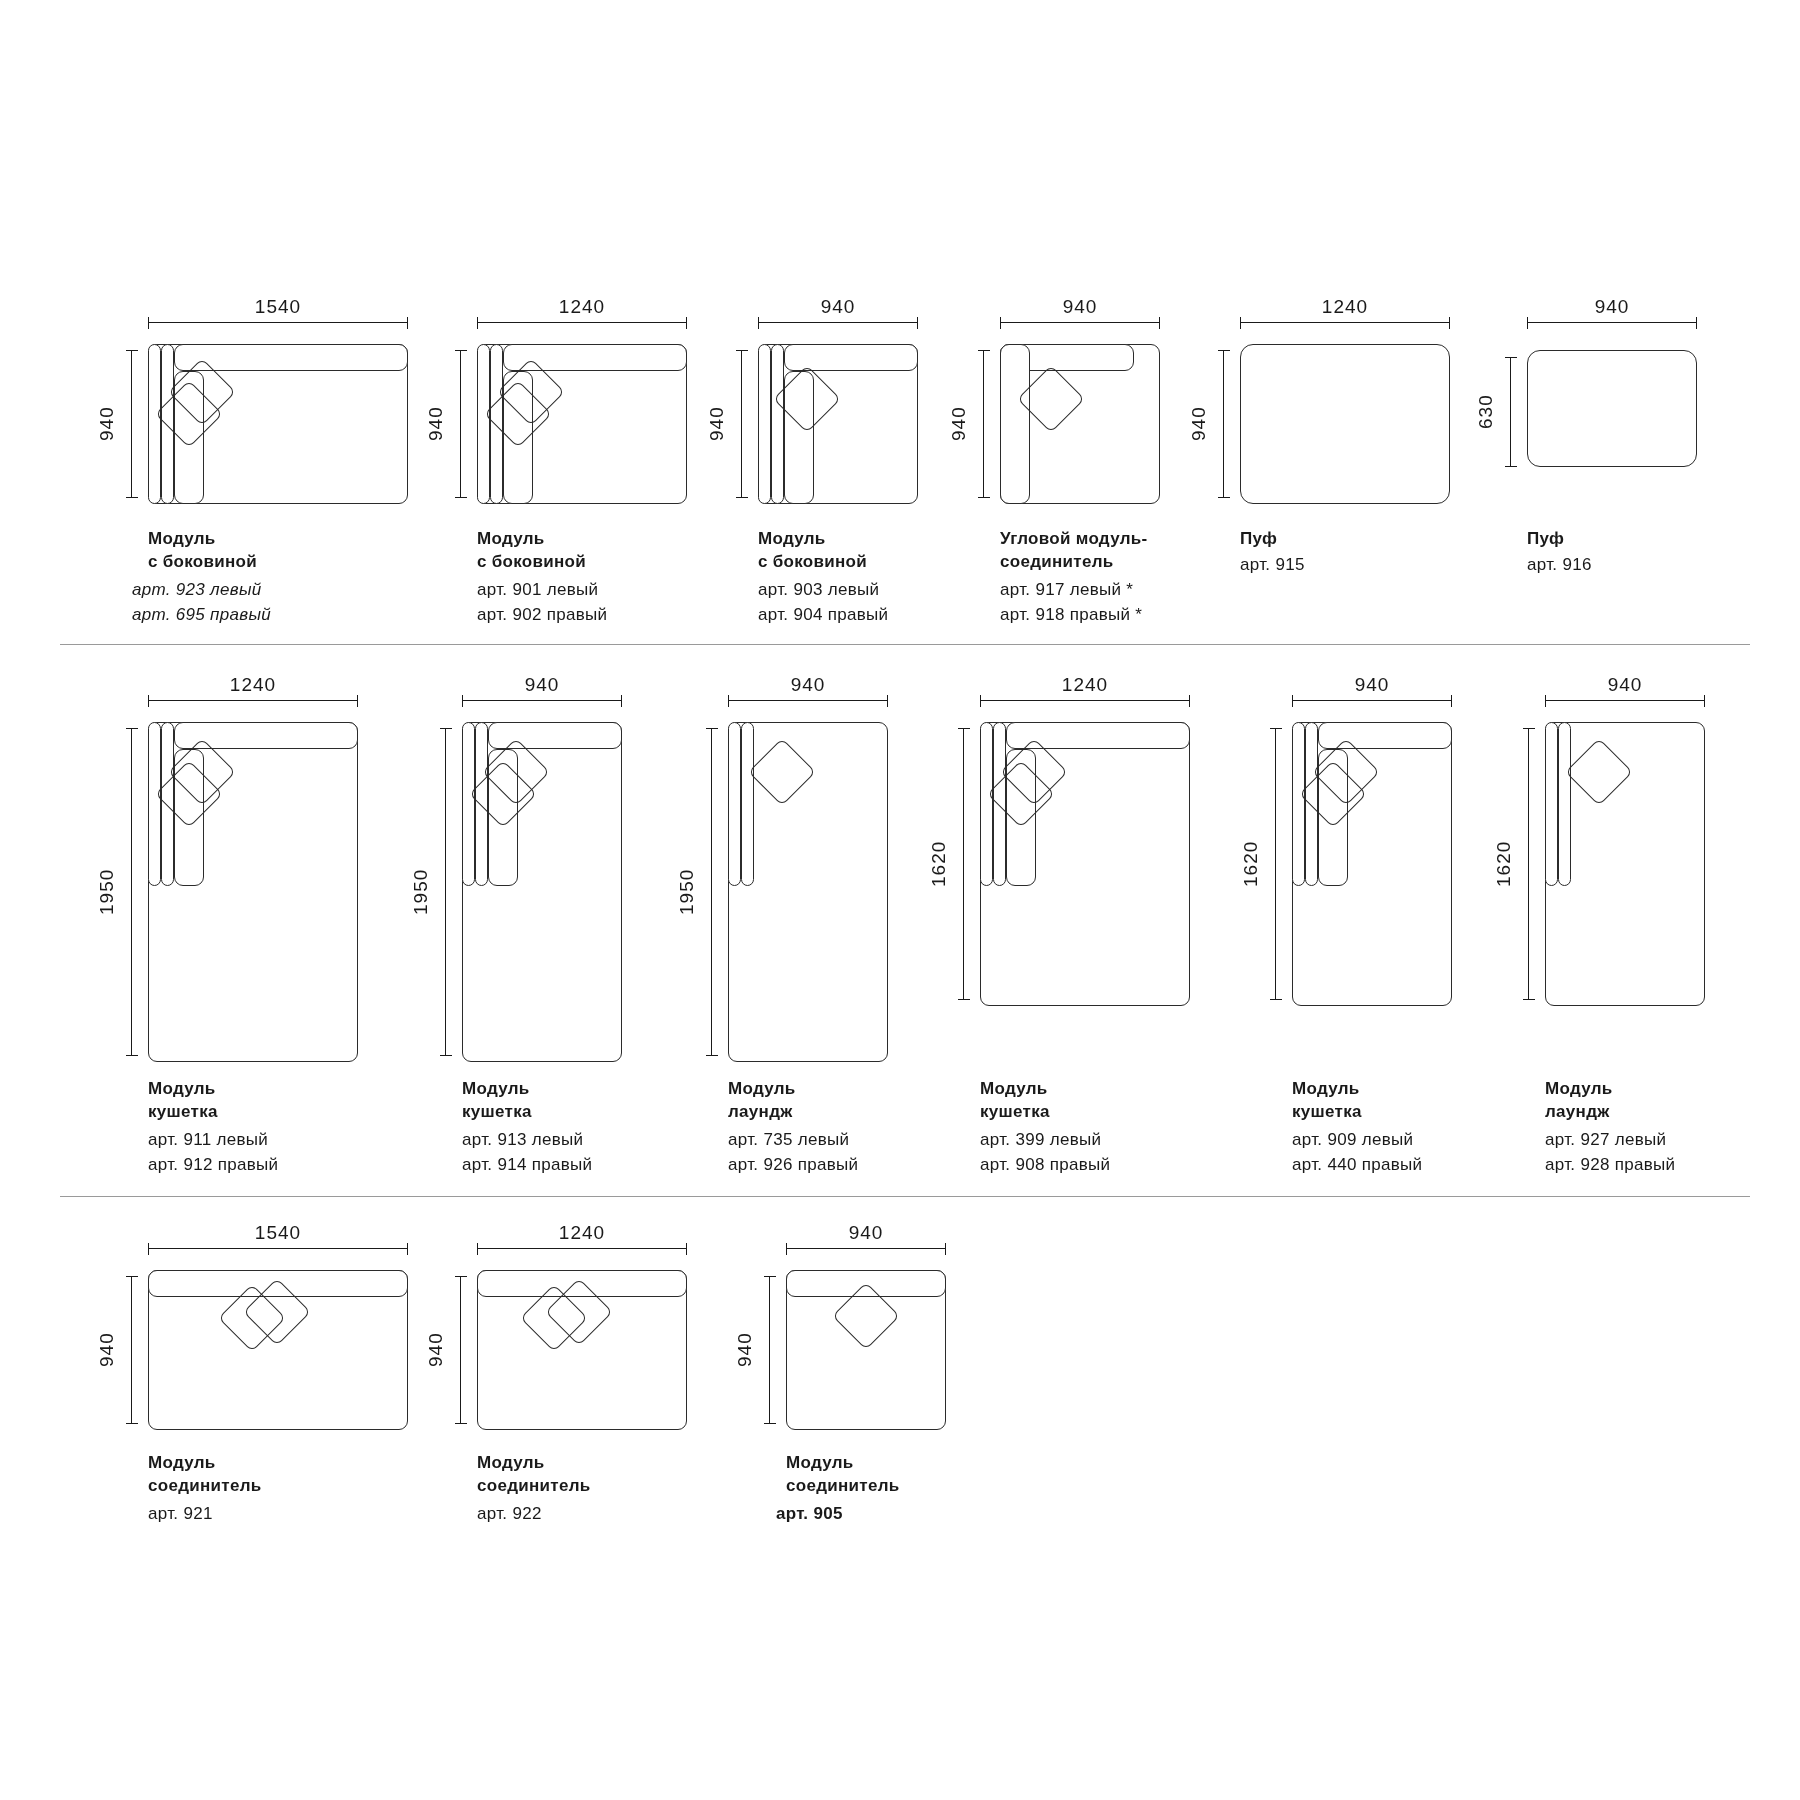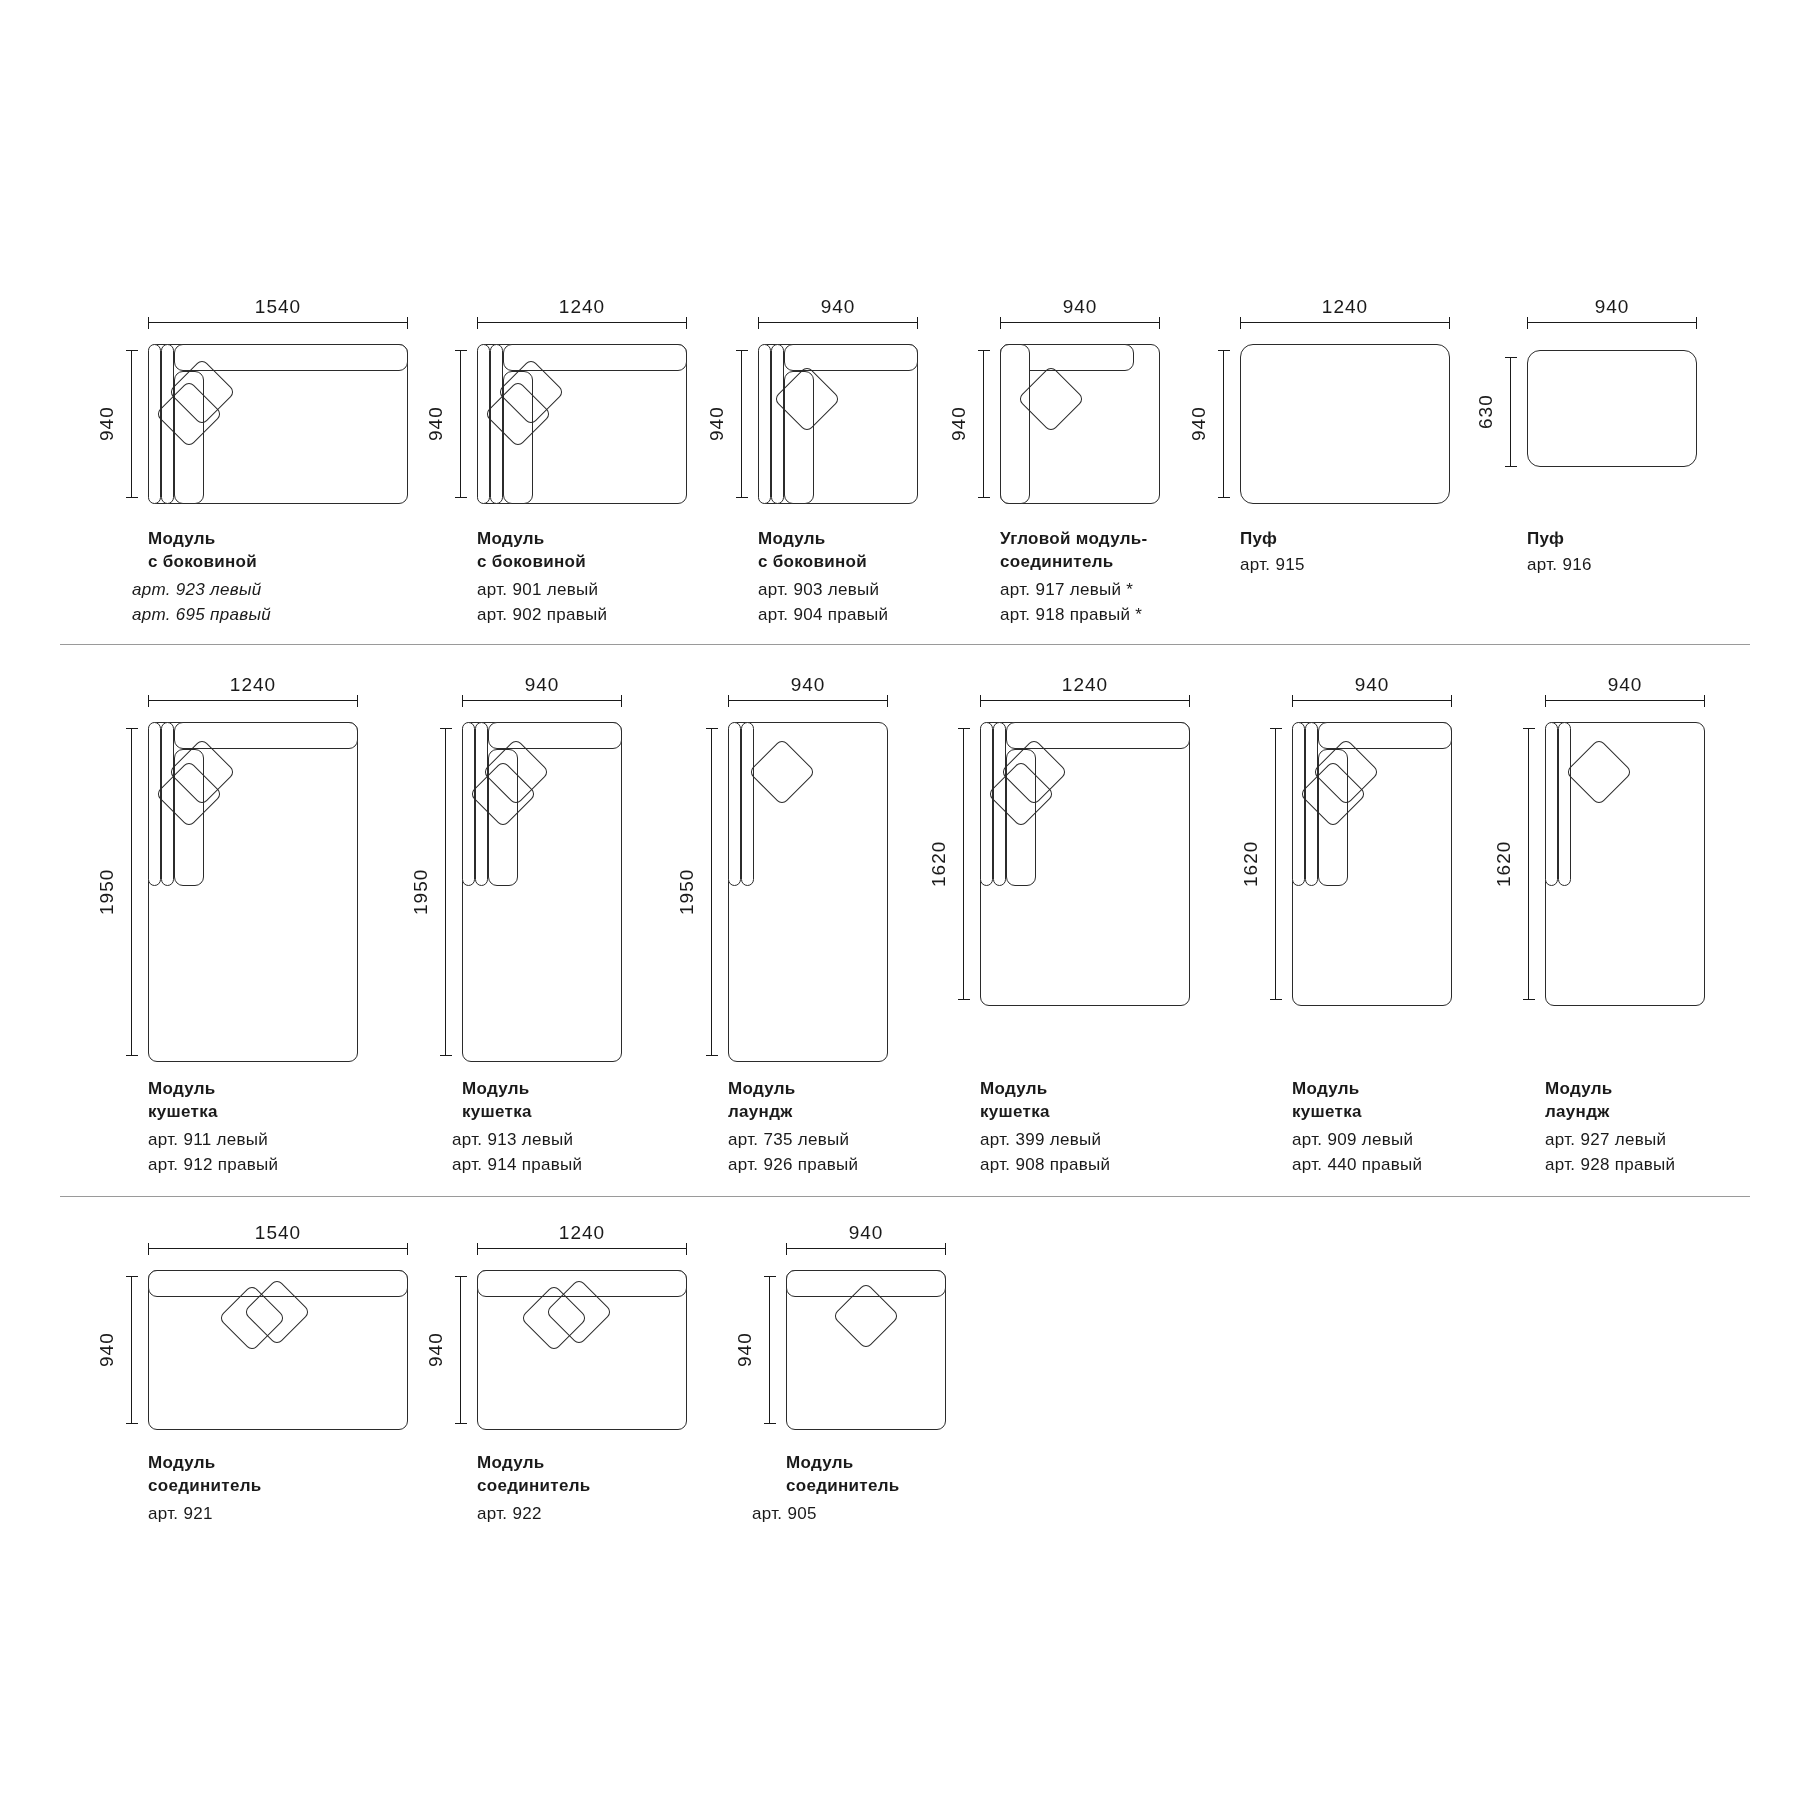--- a/index.html
+++ b/index.html
@@ -217,21 +217,21 @@
     <div class="shape r8" style="left:475px;top:722px;width:13px;height:164px;"></div>
     <div class="shape r8" style="left:488px;top:722px;width:134px;height:27px;"></div>
     <div class="shape r8" style="left:488px;top:749px;width:30px;height:137px;"></div>
     <div class="pillow" style="left:492px;top:748px;width:48px;height:48px;"></div>
     <div class="pillow" style="left:479px;top:770px;width:48px;height:48px;"></div>
 
     <div class="capTitle" style="left:462px;top:1078px;width:250px;">
       <div>Модуль</div>
       <div>кушетка</div>
     </div>
-    <div class="capArt" style="left:452px;top:1128px;width:280px;">
+    <div class="capArt" style="left:462px;top:1128px;width:280px;">
       <div>арт. 913 левый</div>
       <div>арт. 914 правый</div>
     </div>
   </div>
 
   <div class="cell">
     <div class="dimTop" style="left:728px;top:700px;width:160px;"></div>
     <div class="dimTopLabel" style="left:728px;top:700px;width:160px;">940</div>
     <div class="dimLeft" style="left:711px;top:728px;height:328px;"></div>
     <div class="dimLeftLabel" style="left:676px;top:728px;height:328px;">1950</div>
@@ -369,18 +369,18 @@
     <div class="dimLeftLabel" style="left:734px;top:1276px;height:148px;">940</div>
 
     <div class="shape r8" style="left:786px;top:1270px;width:160px;height:160px;"></div>
     <div class="shape r8" style="left:786px;top:1270px;width:160px;height:27px;"></div>
     <div class="pillow" style="left:842px;top:1292px;width:48px;height:48px;"></div>
 
     <div class="capTitle" style="left:786px;top:1452px;width:250px;">
       <div>Модуль</div>
       <div>соединитель</div>
     </div>
-    <div class="capArt" style="left:752px;top:1502px;width:280px;">
+    <div class="capArt" style="left:776px;top:1502px;width:280px;font-weight:bold;">
       <div>арт. 905</div>
     </div>
   </div>
 
 </div>
 
 </body></html>

